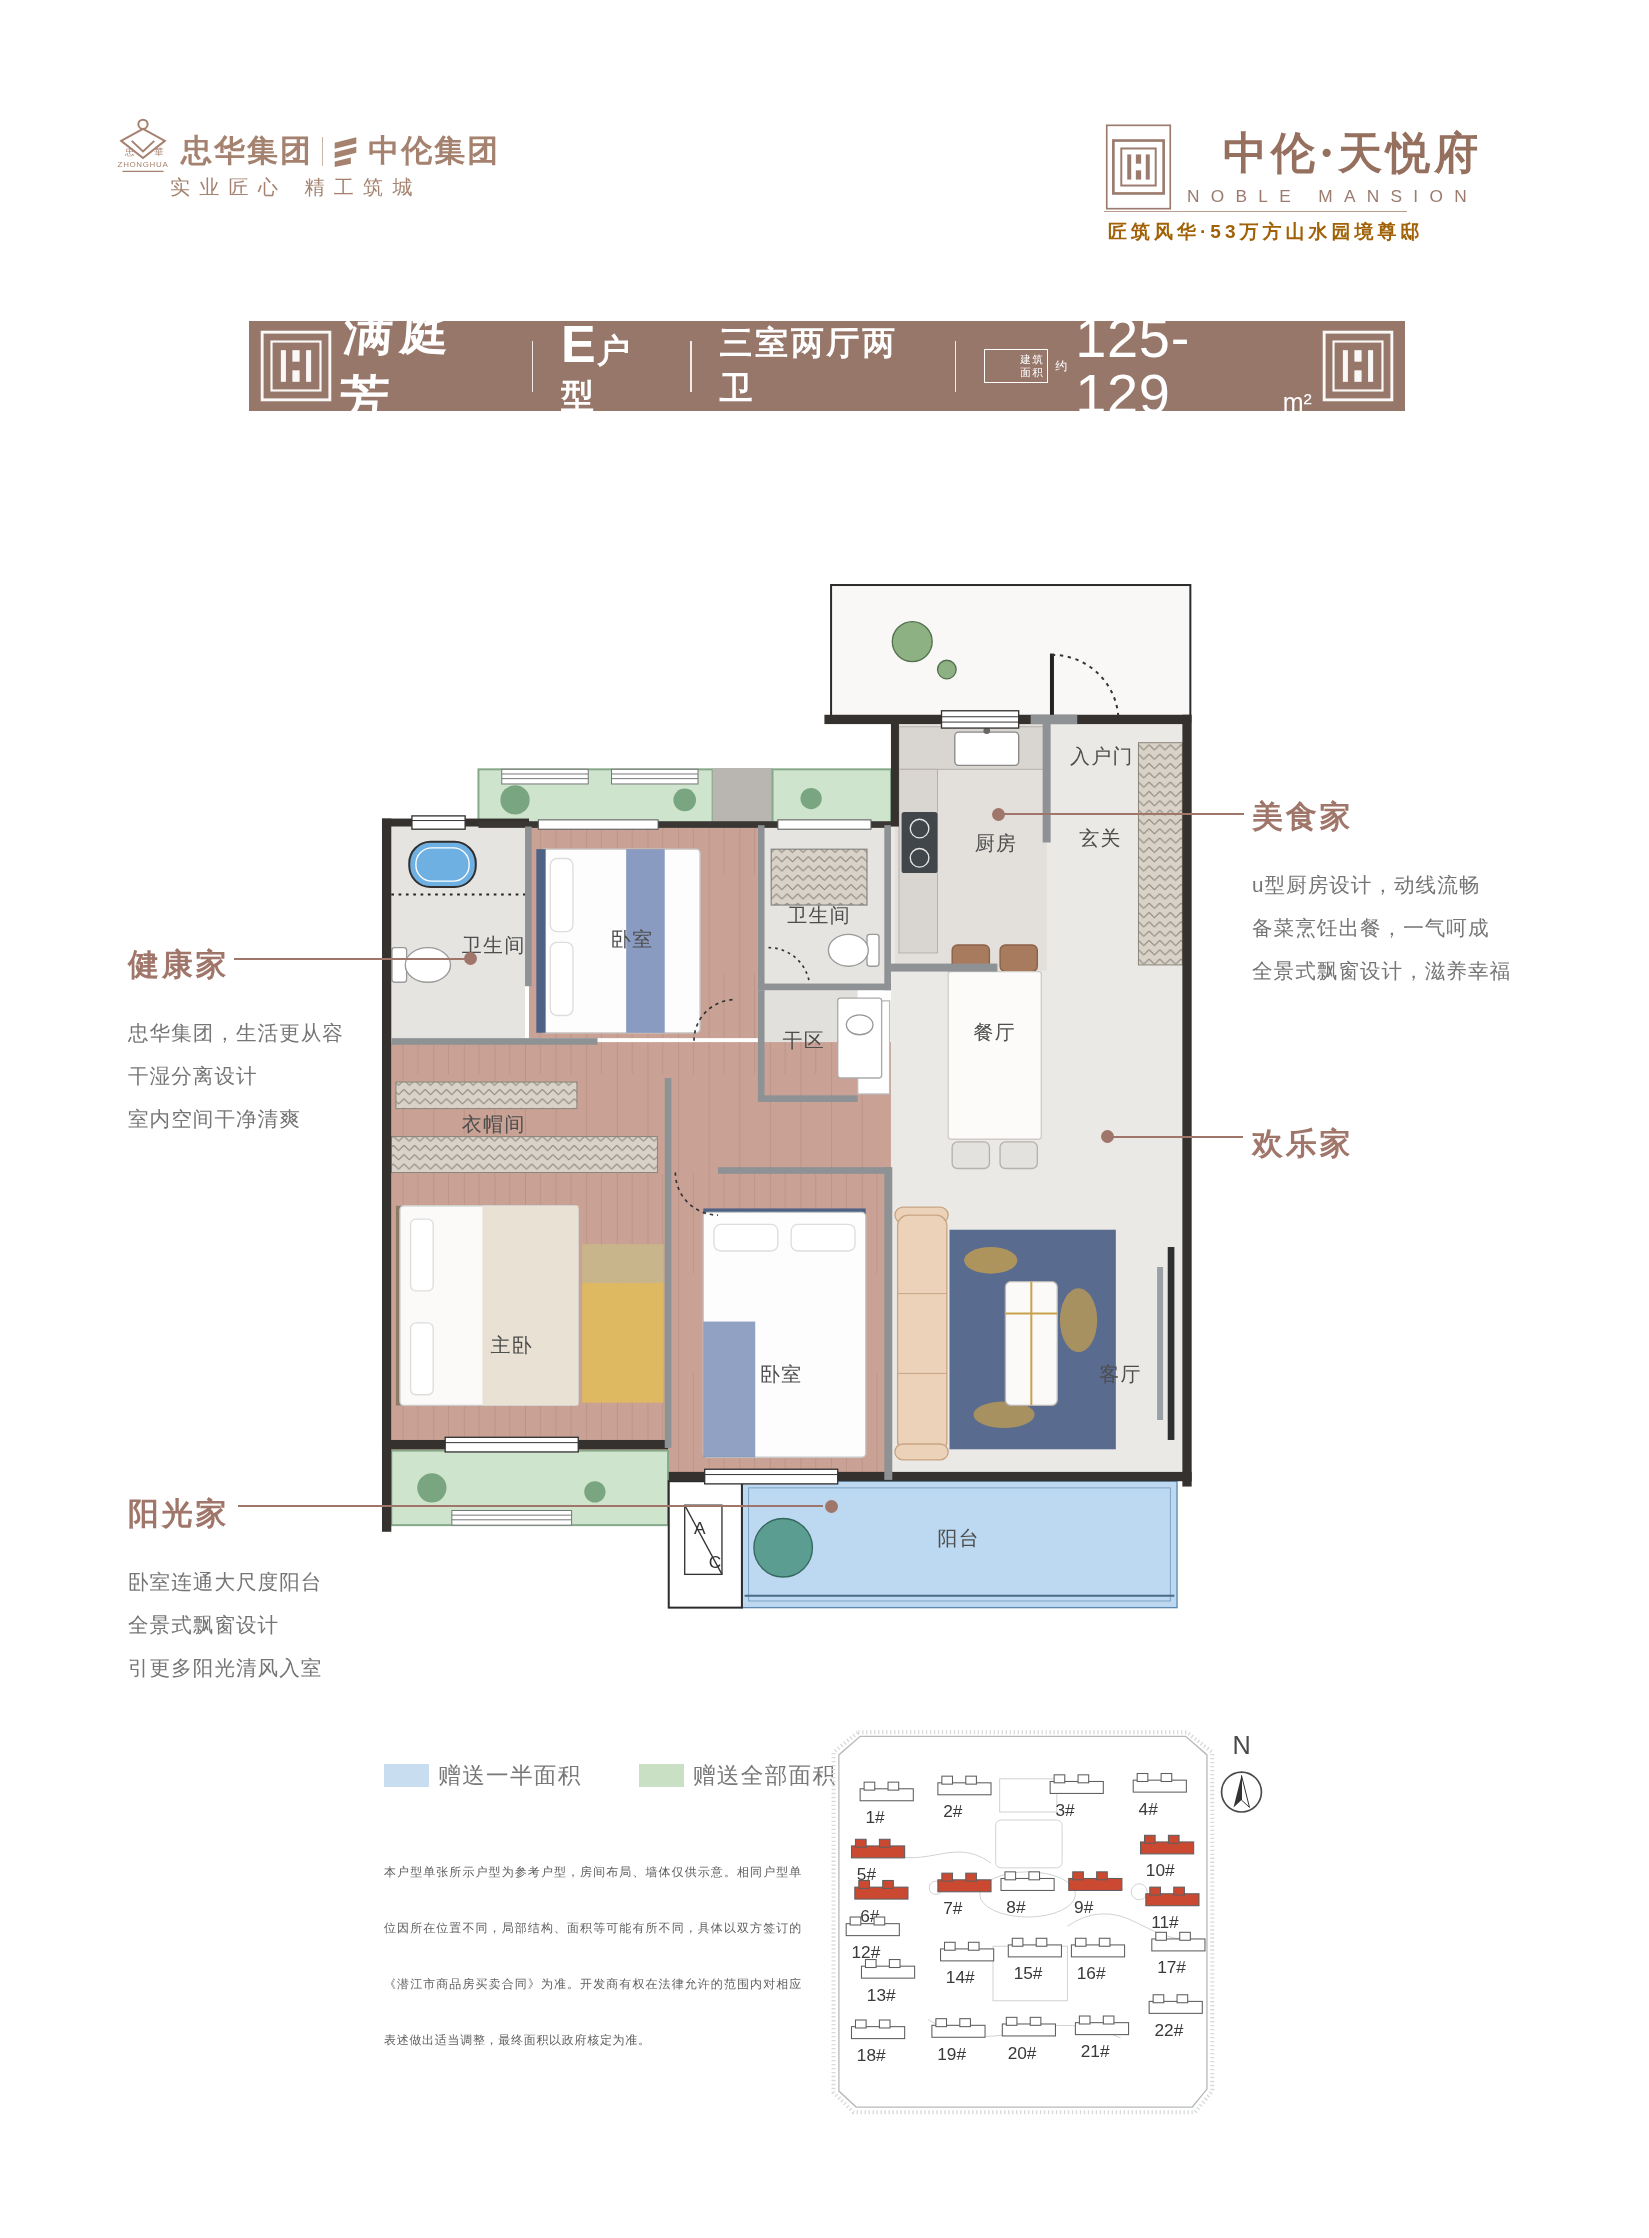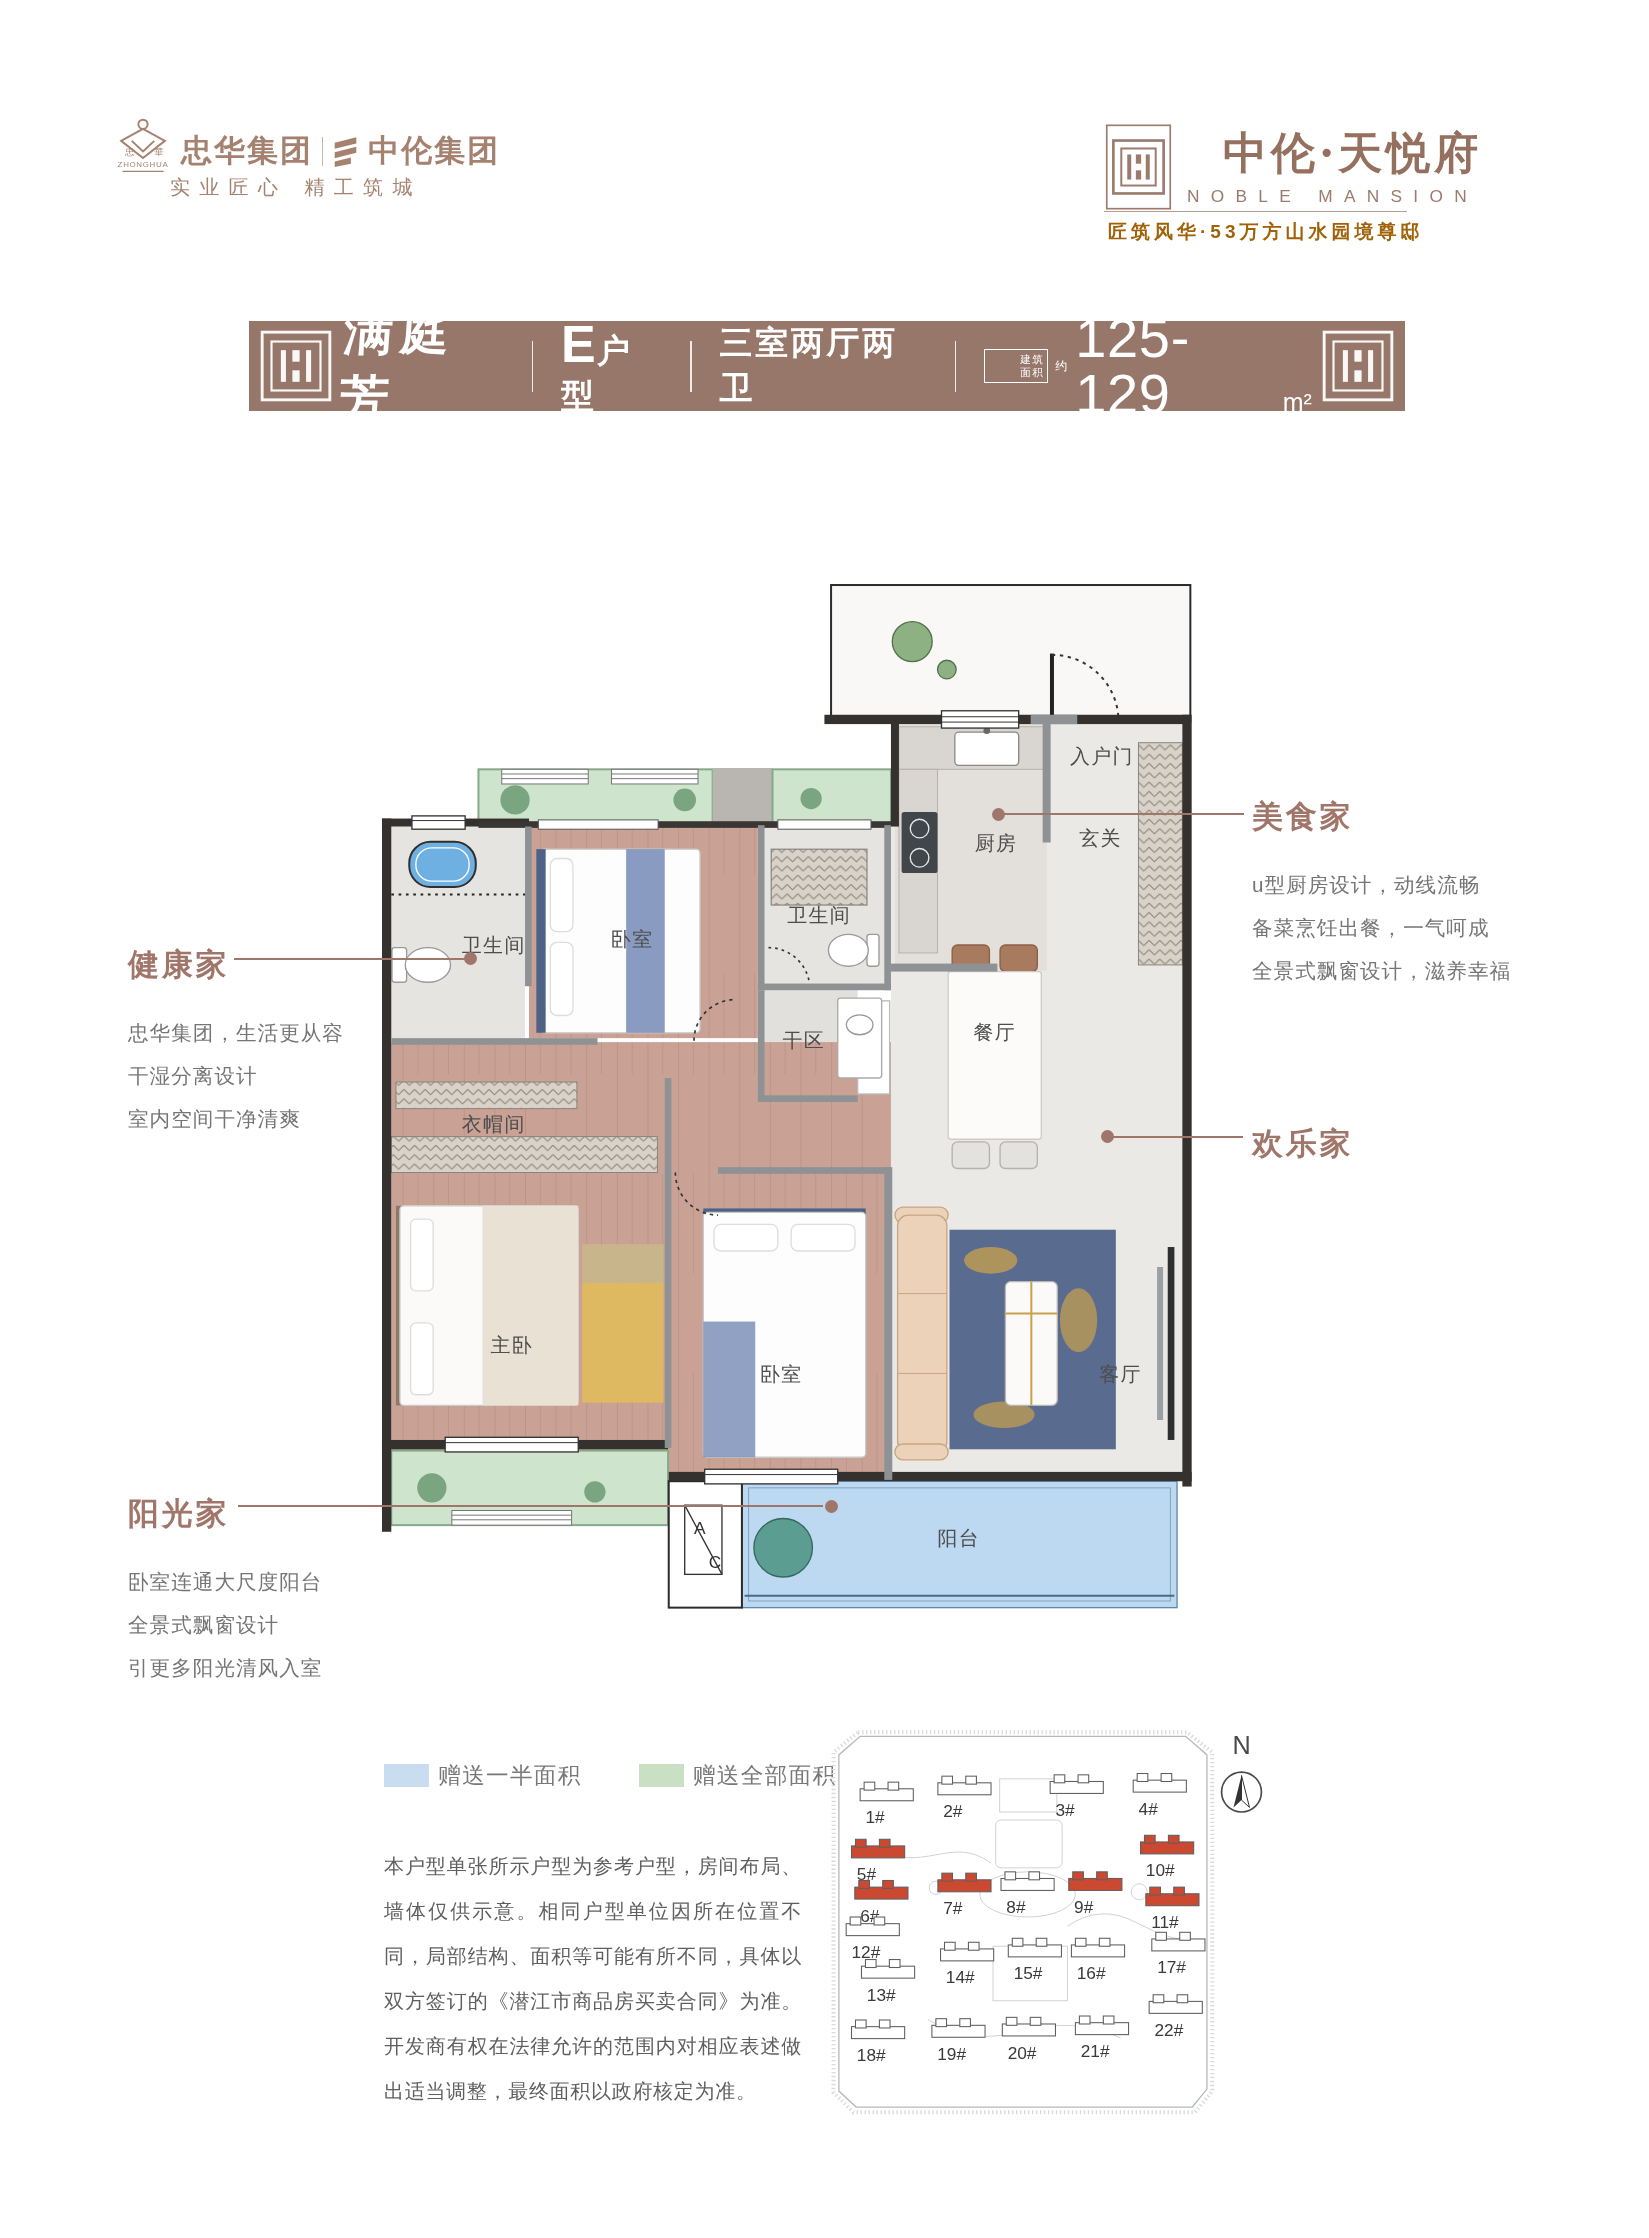--- a/index.html
+++ b/index.html
@@ -45,21 +45,21 @@
   .co-title{font-size:31px;font-weight:bold;color:#a0766a;letter-spacing:2.7px;margin-bottom:24.6px;}
   .co-lines{font-size:20.6px;color:#757575;line-height:43px;letter-spacing:1px;white-space:nowrap;}
   .connector{height:2px;background:#a0766a;z-index:5;}
   .dot{width:13.3px;height:13.3px;border-radius:50%;background:#a0766a;z-index:5;}
 
   
   .legend{left:384px;top:1760px;display:flex;align-items:center;font-size:22.6px;color:#787878;}
   .swatch{width:45px;height:23px;display:inline-block;}
   .legend .lbl{margin-left:9.3px;letter-spacing:1.3px;}
   .legend .gap{width:57px;}
-  .disclaimer{left:384px;top:1844px;width:418px;font-size:20px;line-height:45px;color:#5f5f5f;
+  .disclaimer{left:384px;top:1844px;width:418px;font-size:12px;line-height:56px;color:#5f5f5f;
               text-align:justify;letter-spacing:0.7px;}
 
   svg text{font-family:"Liberation Sans","DejaVu Sans",sans-serif;}
   .room-label{font-size:30px;fill:#4d4d4d;letter-spacing:2px;}
 </style>
 </head>
 <body>
 
 <svg class="abs hdr-emblem" viewBox="0 0 78 86">
   <g stroke="#a5826f" fill="none" stroke-width="3">

